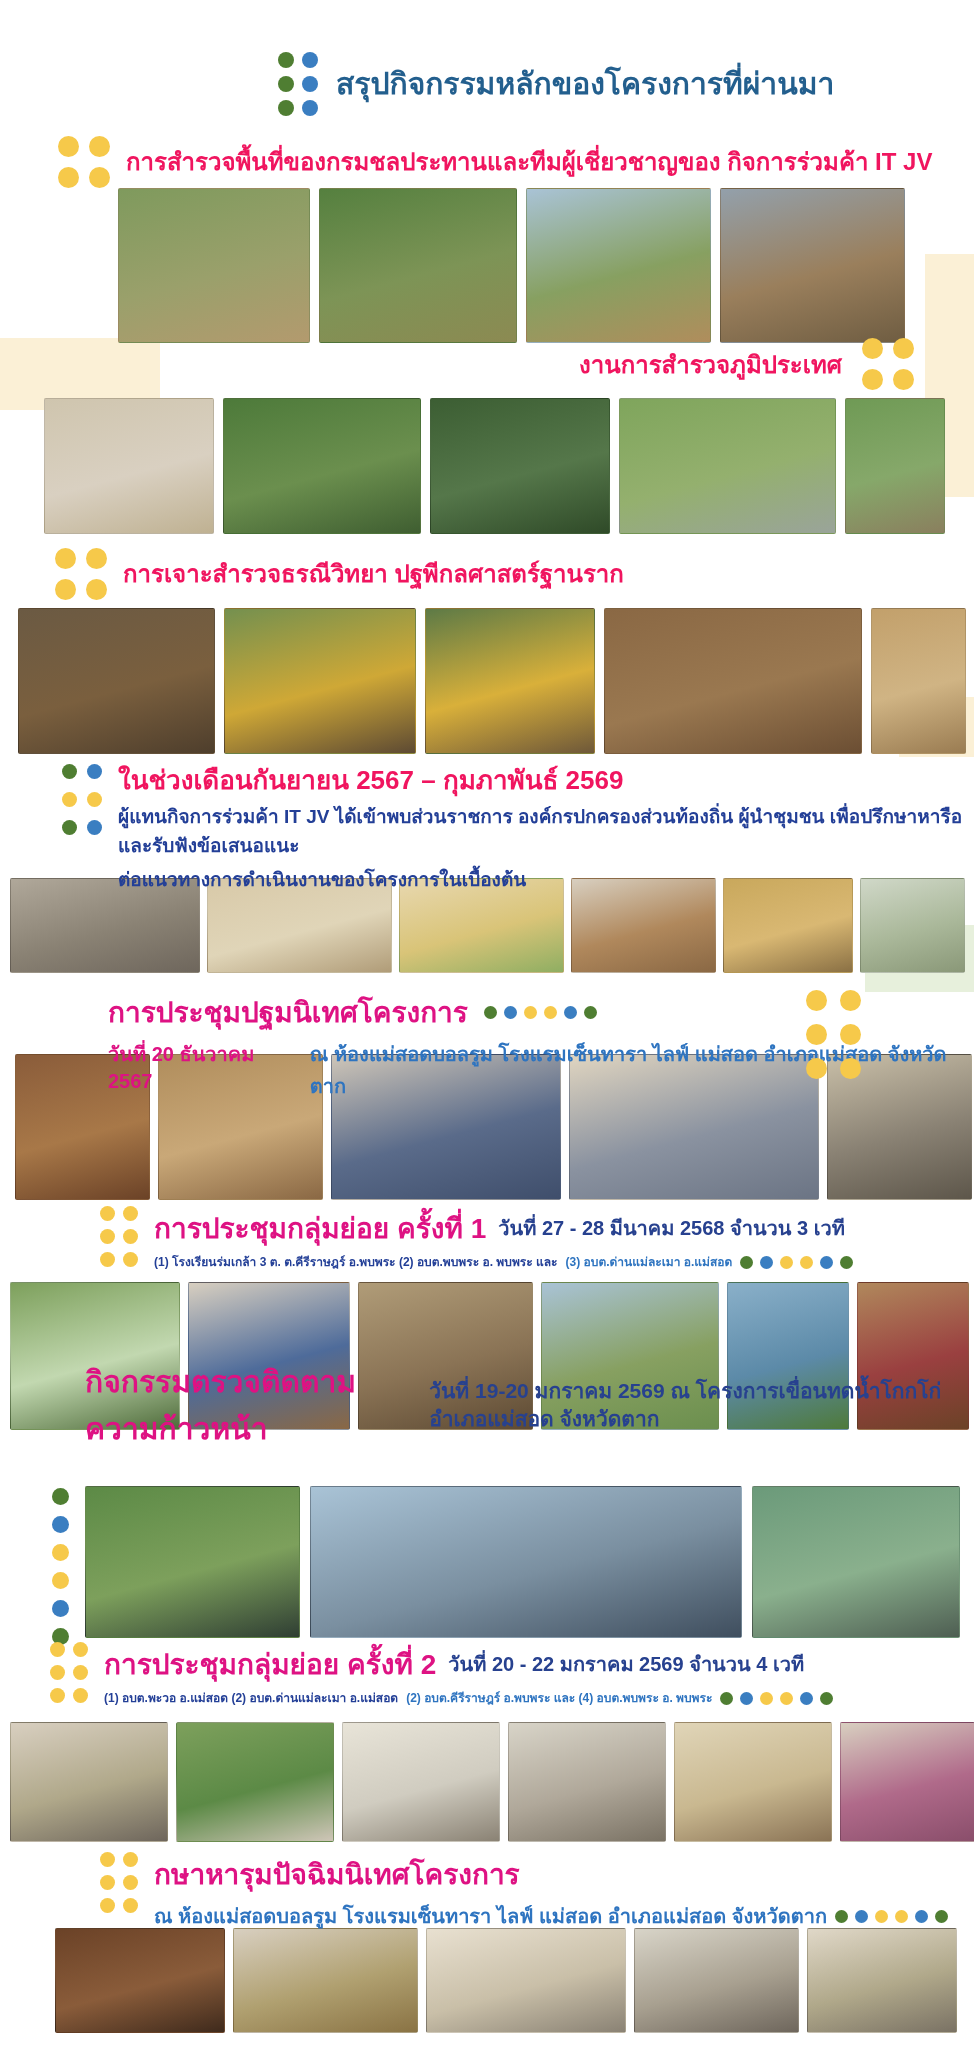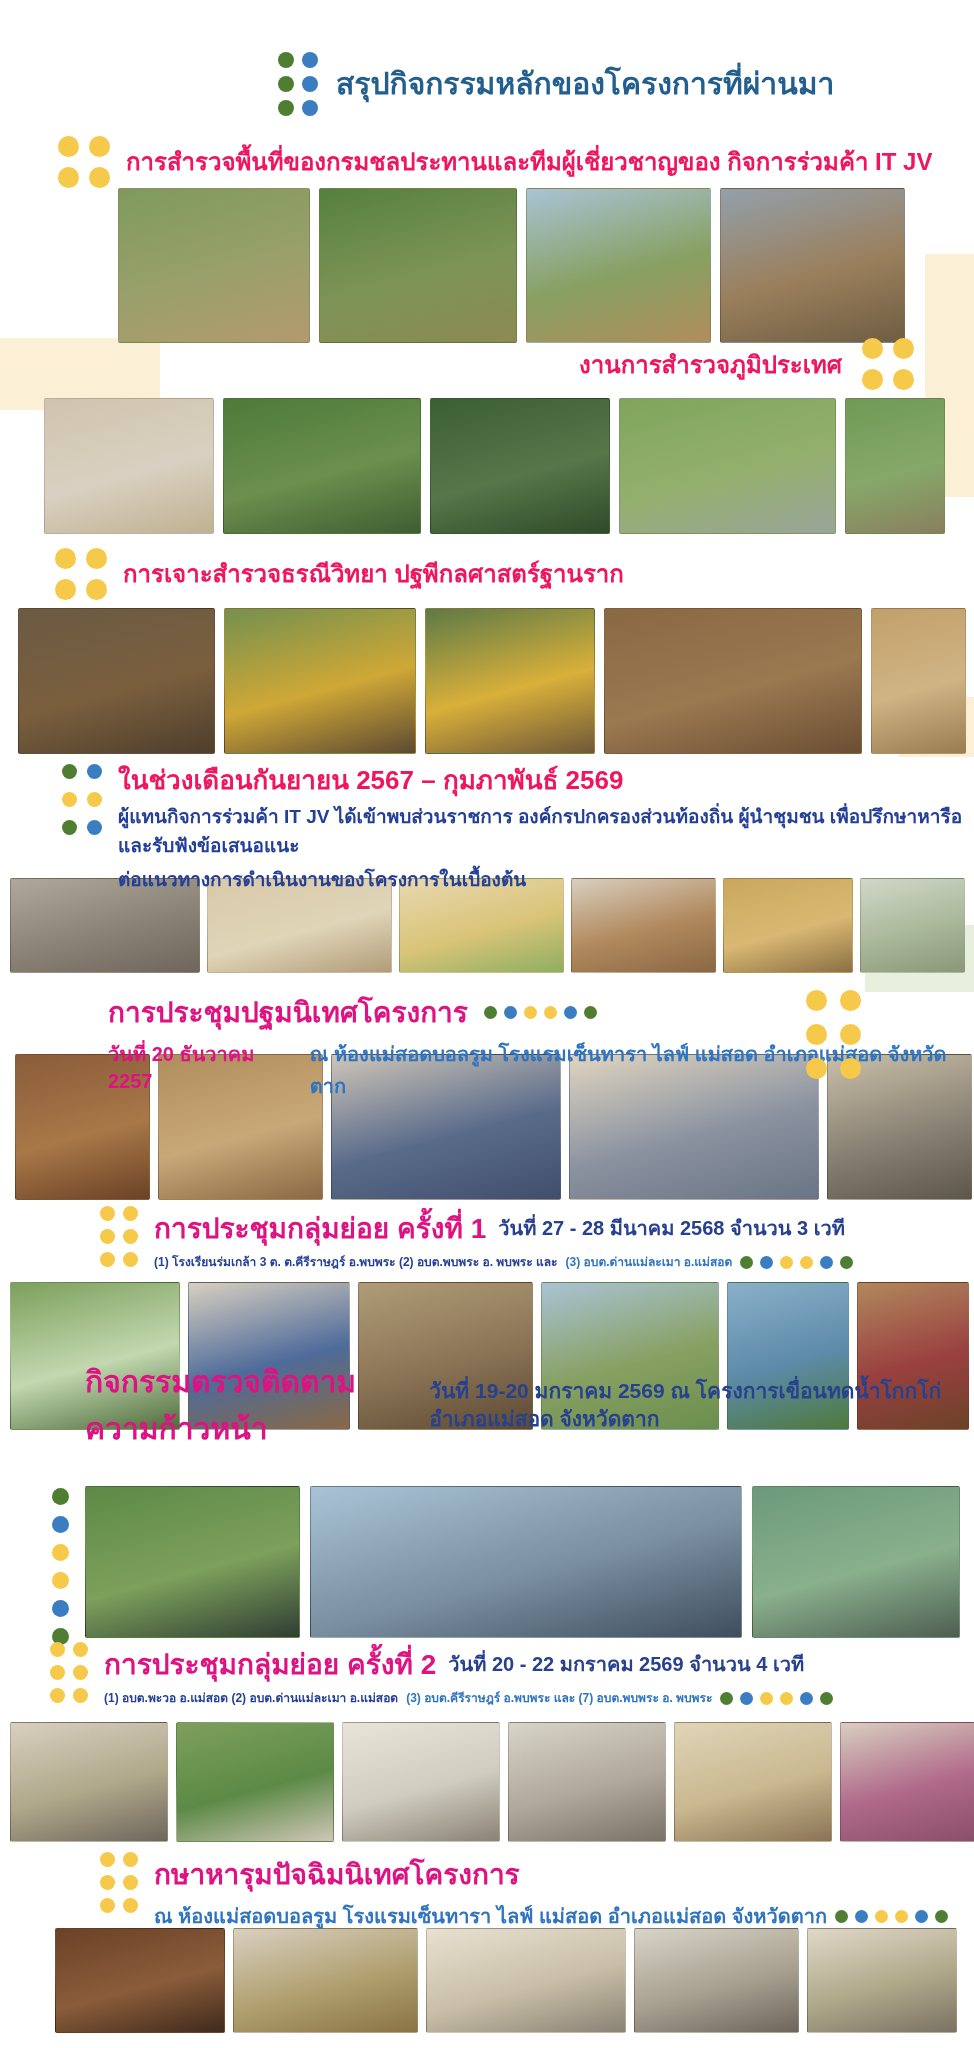--- a/index.html
+++ b/index.html
@@ -185,21 +185,21 @@
       <div class="dots dots--inline">
           <span class="dot" style="background: rgb(79, 126, 50);"></span>
           <span class="dot" style="background: rgb(58, 126, 193);"></span>
           <span class="dot" style="background: rgb(246, 201, 74);"></span>
           <span class="dot" style="background: rgb(246, 201, 74);"></span>
           <span class="dot" style="background: rgb(58, 126, 193);"></span>
           <span class="dot" style="background: rgb(79, 126, 50);"></span>
         </div>
     </div>
     <div class="row-flex" style="gap:8px;">
-      <span class="magenta" style="font-size:20px;font-weight:700;">วันที่ 20 ธันวาคม 2257</span>
+      <span class="magenta" style="font-size:20px;font-weight:700;">วันที่ 20 ธันวาคม 2567</span>
       <span class="blue2" style="font-size:20px;font-weight:700;">ณ ห้องแม่สอดบอลรูม โรงแรมเซ็นทารา ไลฟ์ แม่สอด อำเภอแม่สอด จังหวัดตาก</span>
     </div>
   </div>
   <div class="dots dots-s5-right" style="grid-template-columns: repeat(2, auto);">
       <span class="dot" style="background: rgb(246, 201, 74);"></span>
       <span class="dot" style="background: rgb(246, 201, 74);"></span>
       <span class="dot" style="background: rgb(246, 201, 74);"></span>
       <span class="dot" style="background: rgb(246, 201, 74);"></span>
       <span class="dot" style="background: rgb(246, 201, 74);"></span>
       <span class="dot" style="background: rgb(246, 201, 74);"></span>
@@ -276,21 +276,21 @@
         <span class="dot" style="background: rgb(246, 201, 74);"></span>
         <span class="dot" style="background: rgb(246, 201, 74);"></span>
       </div>
     <div class="sec-col">
       <div class="row-flex" style="gap:12px;">
         <h2 class="magenta h-lg" style="margin:0;font-weight:700;">การประชุมกลุ่มย่อย ครั้งที่ 2</h2>
         <span class="sub">วันที่ 20 - 22 มกราคม 2569 จำนวน 4 เวที</span>
       </div>
       <div class="venues">
         <span class="navy">(1)  อบต.พะวอ อ.แม่สอด (2) อบต.ด่านแม่ละเมา อ.แม่สอด</span>
-        <span class="blue2">(3) อบต.คีรีราษฎร์ อ.พบพระ และ (7) อบต.พบพระ อ. พบพระ</span>
+        <span class="blue2">(2) อบต.คีรีราษฎร์ อ.พบพระ และ (4) อบต.พบพระ อ. พบพระ</span>
         <span class="dots dots--inline">
             <span class="dot" style="background: rgb(79, 126, 50);"></span>
             <span class="dot" style="background: rgb(58, 126, 193);"></span>
             <span class="dot" style="background: rgb(246, 201, 74);"></span>
             <span class="dot" style="background: rgb(246, 201, 74);"></span>
             <span class="dot" style="background: rgb(58, 126, 193);"></span>
             <span class="dot" style="background: rgb(79, 126, 50);"></span>
           </span>
       </div>
     </div>

